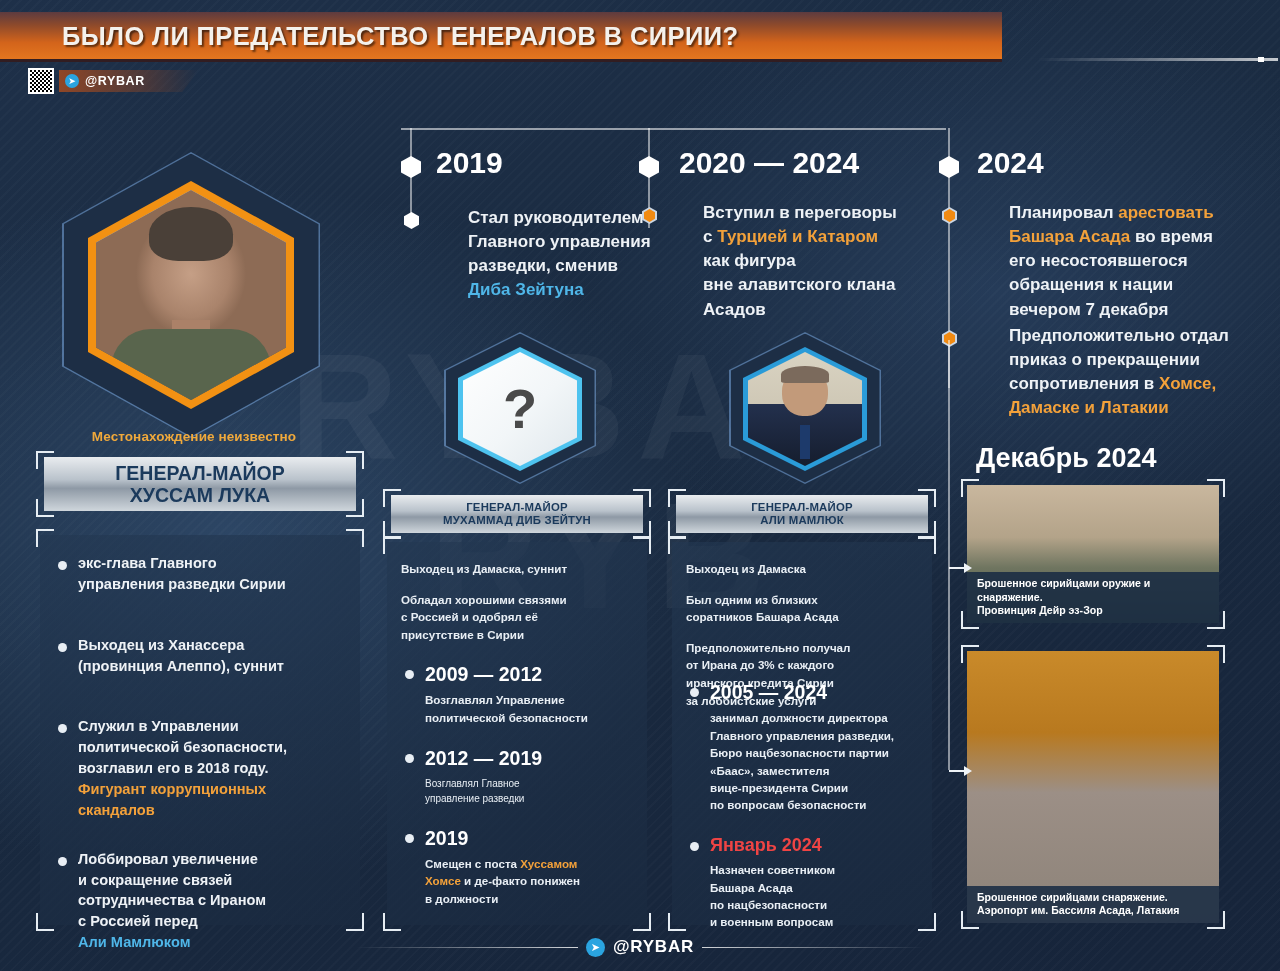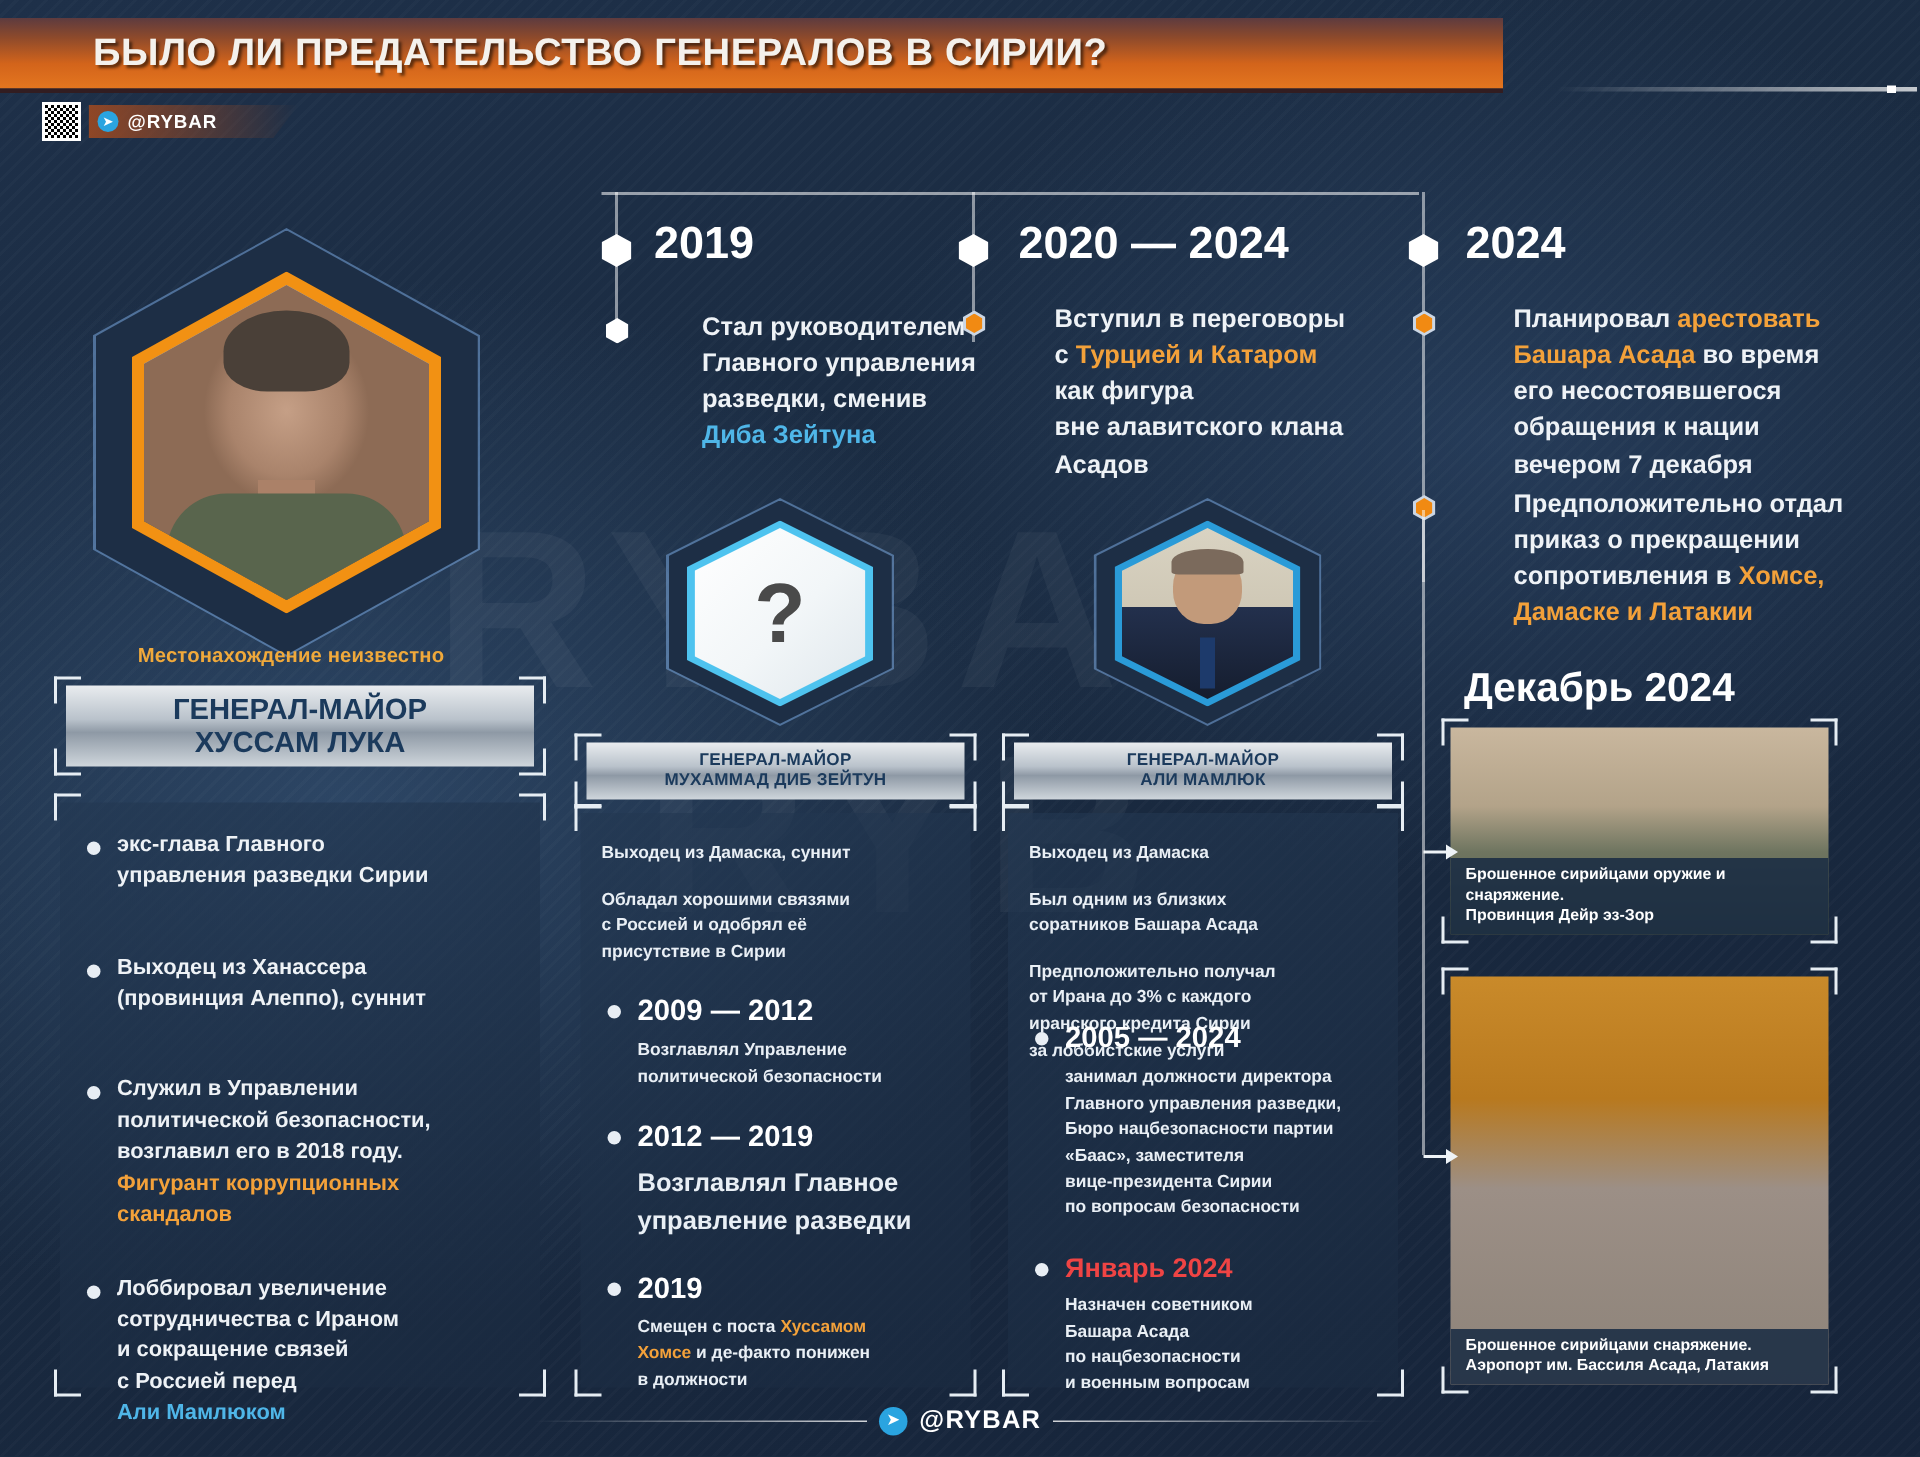--- a/index.html
+++ b/index.html
@@ -352,22 +352,22 @@
       </div>
       <div class="bul" style="margin-top:40px">
         <div><span class="">Служил в Управлении</span></div>
         <div><span class="">политической безопасности,</span></div>
         <div><span class="">возглавил его в 2018 году.</span></div>
         <div><span class="c-or">Фигурант коррупционных</span></div>
         <div><span class="c-or">скандалов</span></div>
       </div>
       <div class="bul" style="margin-top:28px">
         <div><span class="">Лоббировал увеличение</span></div>
+        <div><span class="">и сокращение связей</span></div>
         <div><span class="">сотрудничества с Ираном</span></div>
-        <div><span class="">и сокращение связей</span></div>
         <div><span class="">с Россией перед</span></div>
         <div><span class="c-blue">Али Мамлюком</span></div>
       </div>
     </div>
     <div class="plate" style="left:391px;top:495px;width:252px;height:38px">
       <span style="font-size:11.4px;letter-spacing:.2px">ГЕНЕРАЛ-МАЙОР<br>МУХАММАД ДИБ ЗЕЙТУН</span>
     </div>
     <div class="bracket" style="left:383px;top:489px;width:268px;height:50px">
     <i style="left:0;top:0;width:18px;height:2px"></i>
       <i style="left:0;top:0;width:2px;height:18px"></i>
@@ -403,21 +403,21 @@
     <div style="position:absolute;left:397px;top:662px;width:242px">
       <div style="margin-top:0px">
         <div class="bul" style="font-size:19.5px;font-weight:bold;color:#fff;line-height:1.25">2009 — 2012</div>
         <div style="margin-left:28px;margin-top:5px;font-size:11.6px;font-weight:bold;color:#e9eff5;line-height:1.5">
           <div><span class="">Возглавлял Управление</span></div>
           <div><span class="">политической безопасности</span></div>
         </div>
       </div>
       <div style="margin-top:20px">
         <div class="bul" style="font-size:19.5px;font-weight:bold;color:#fff;line-height:1.25">2012 — 2019</div>
-        <div style="margin-left:28px;margin-top:5px;font-size:17px;font-weight:bold;color:#e9eff5;line-height:1.5">
+        <div style="margin-left:28px;margin-top:5px;font-size:10px;font-weight:normal;color:#e9eff5;line-height:1.5">
           <div><span class="">Возглавлял Главное</span></div>
           <div><span class="">управление разведки</span></div>
         </div>
       </div>
       <div style="margin-top:20px">
         <div class="bul" style="font-size:19.5px;font-weight:bold;color:#fff;line-height:1.25">2019</div>
         <div style="margin-left:28px;margin-top:5px;font-size:11.6px;font-weight:bold;color:#e9eff5;line-height:1.5">
           <div><span class="">Смещен с поста </span><span class="c-or">Хуссамом</span></div>
           <div><span class="c-or">Хомсе</span><span class=""> и де-факто понижен</span></div>
           <div><span class="">в должности</span></div>

